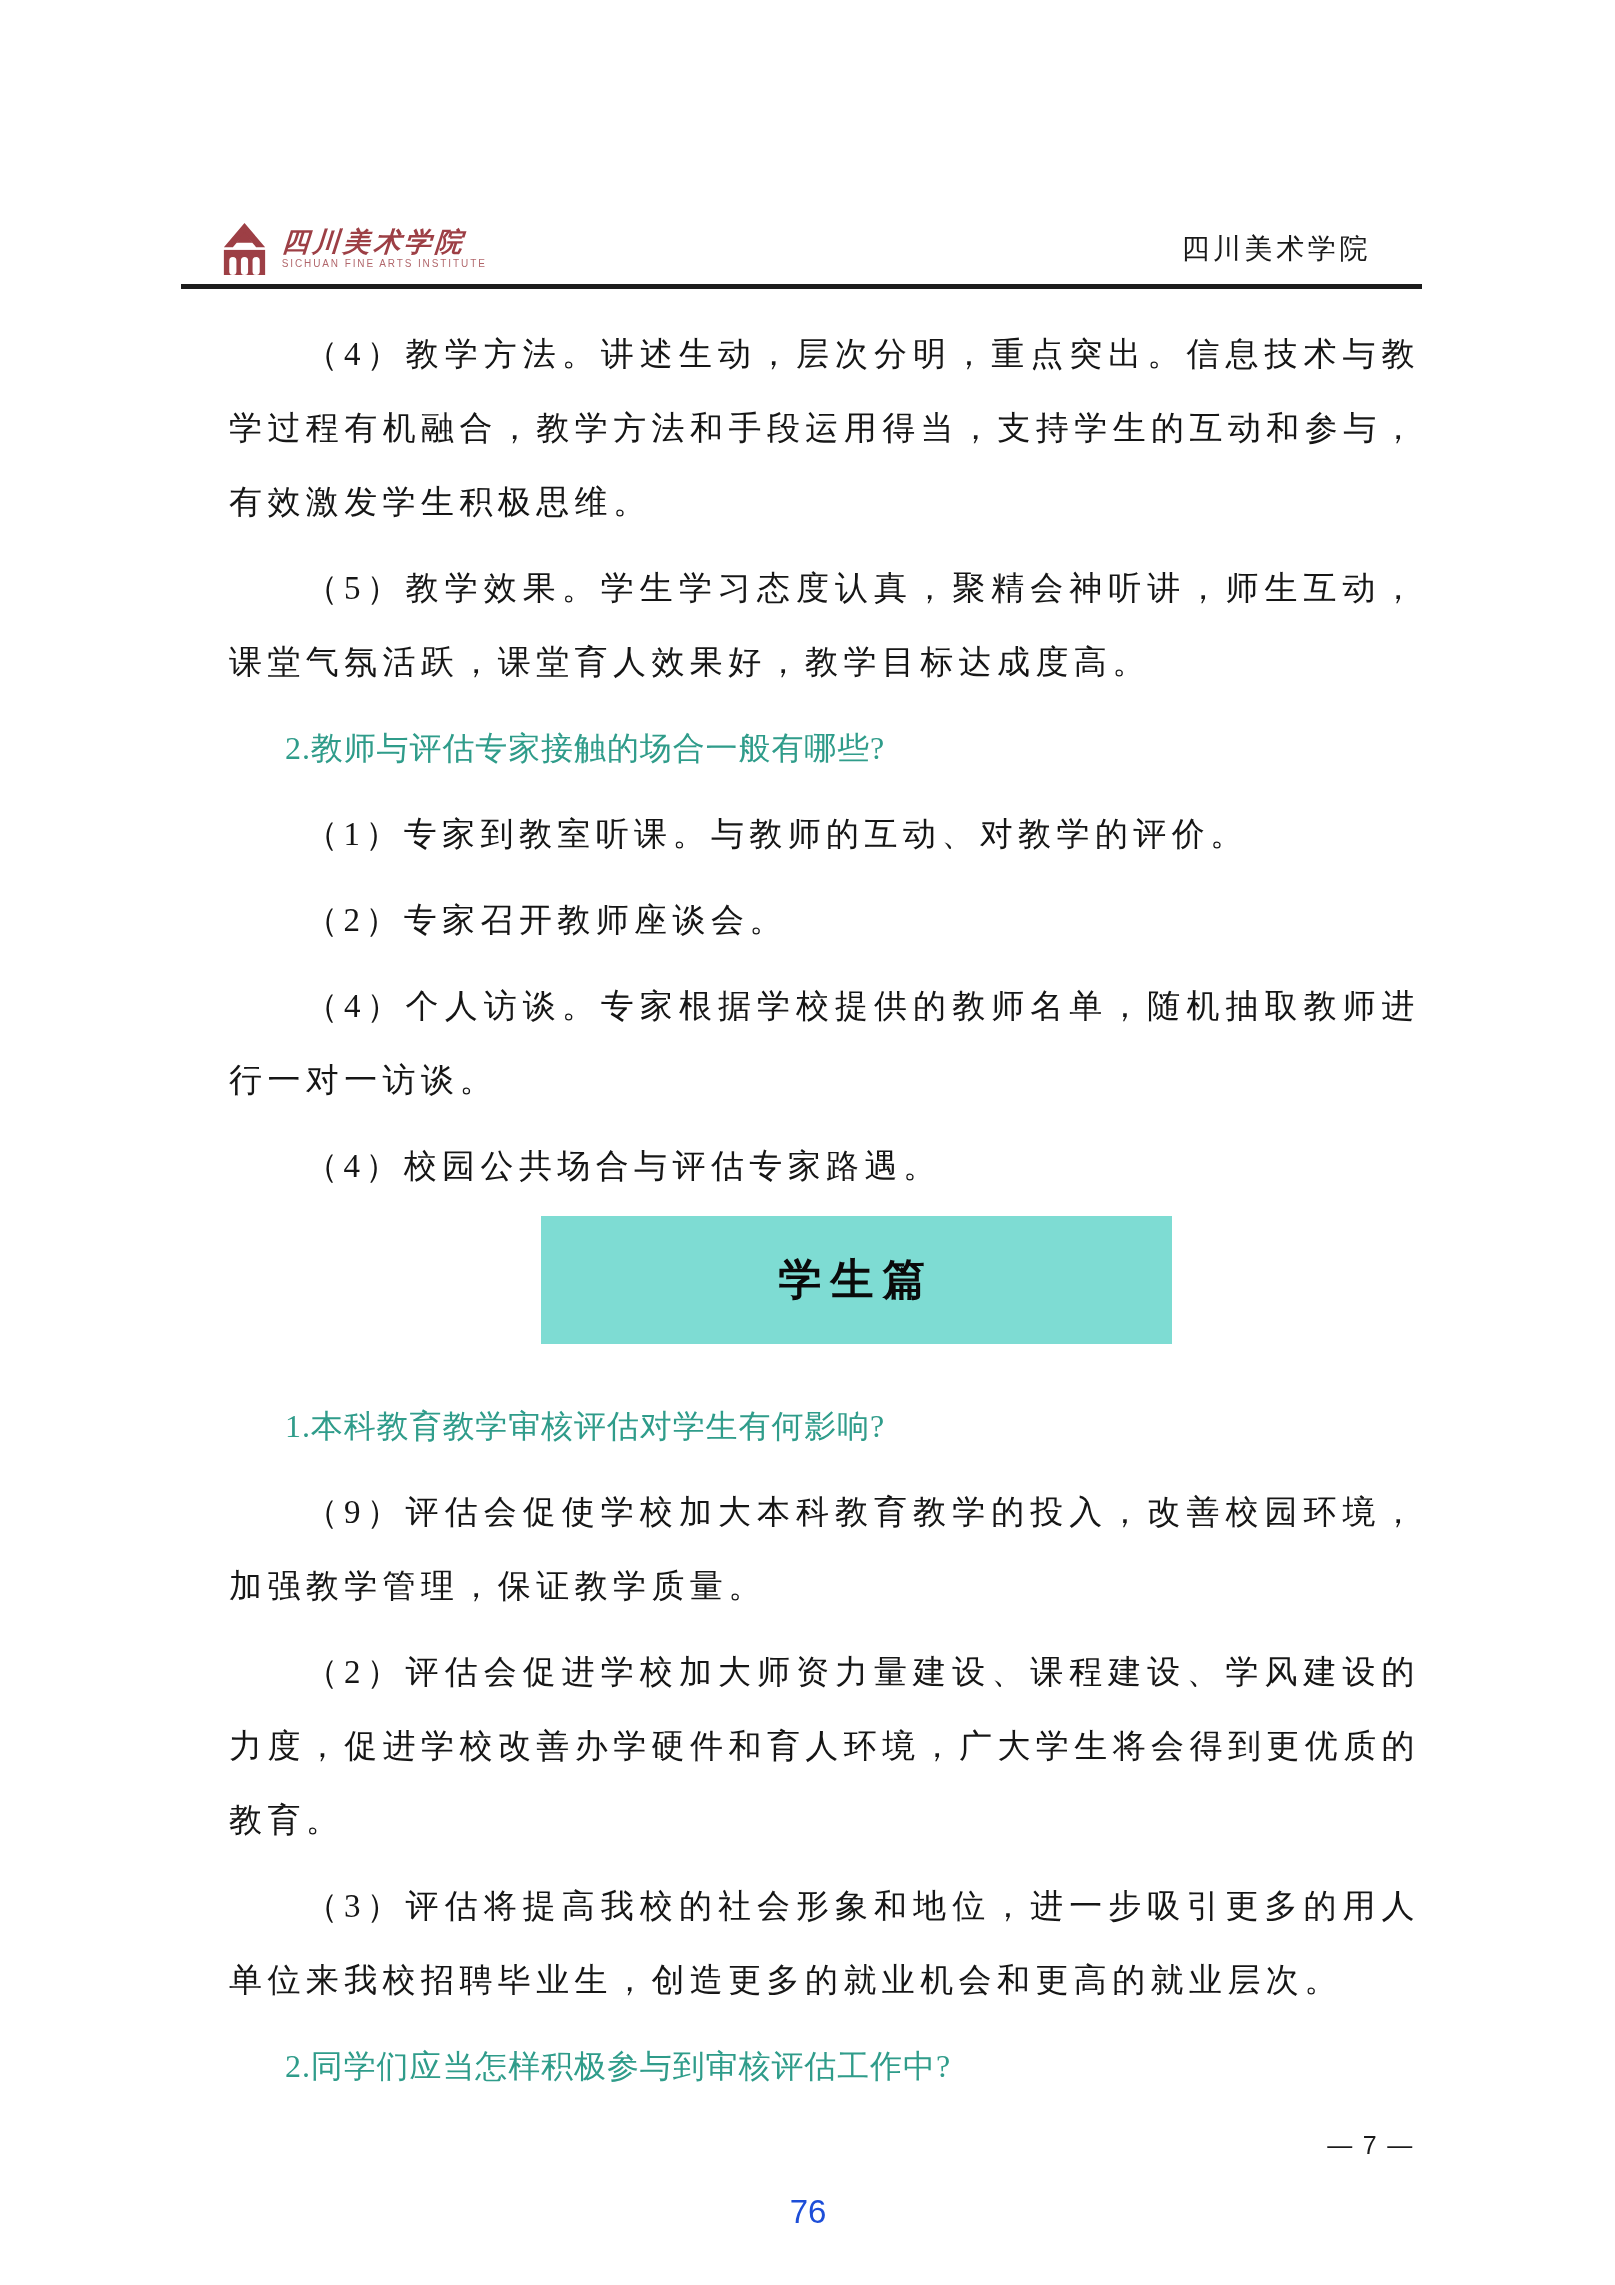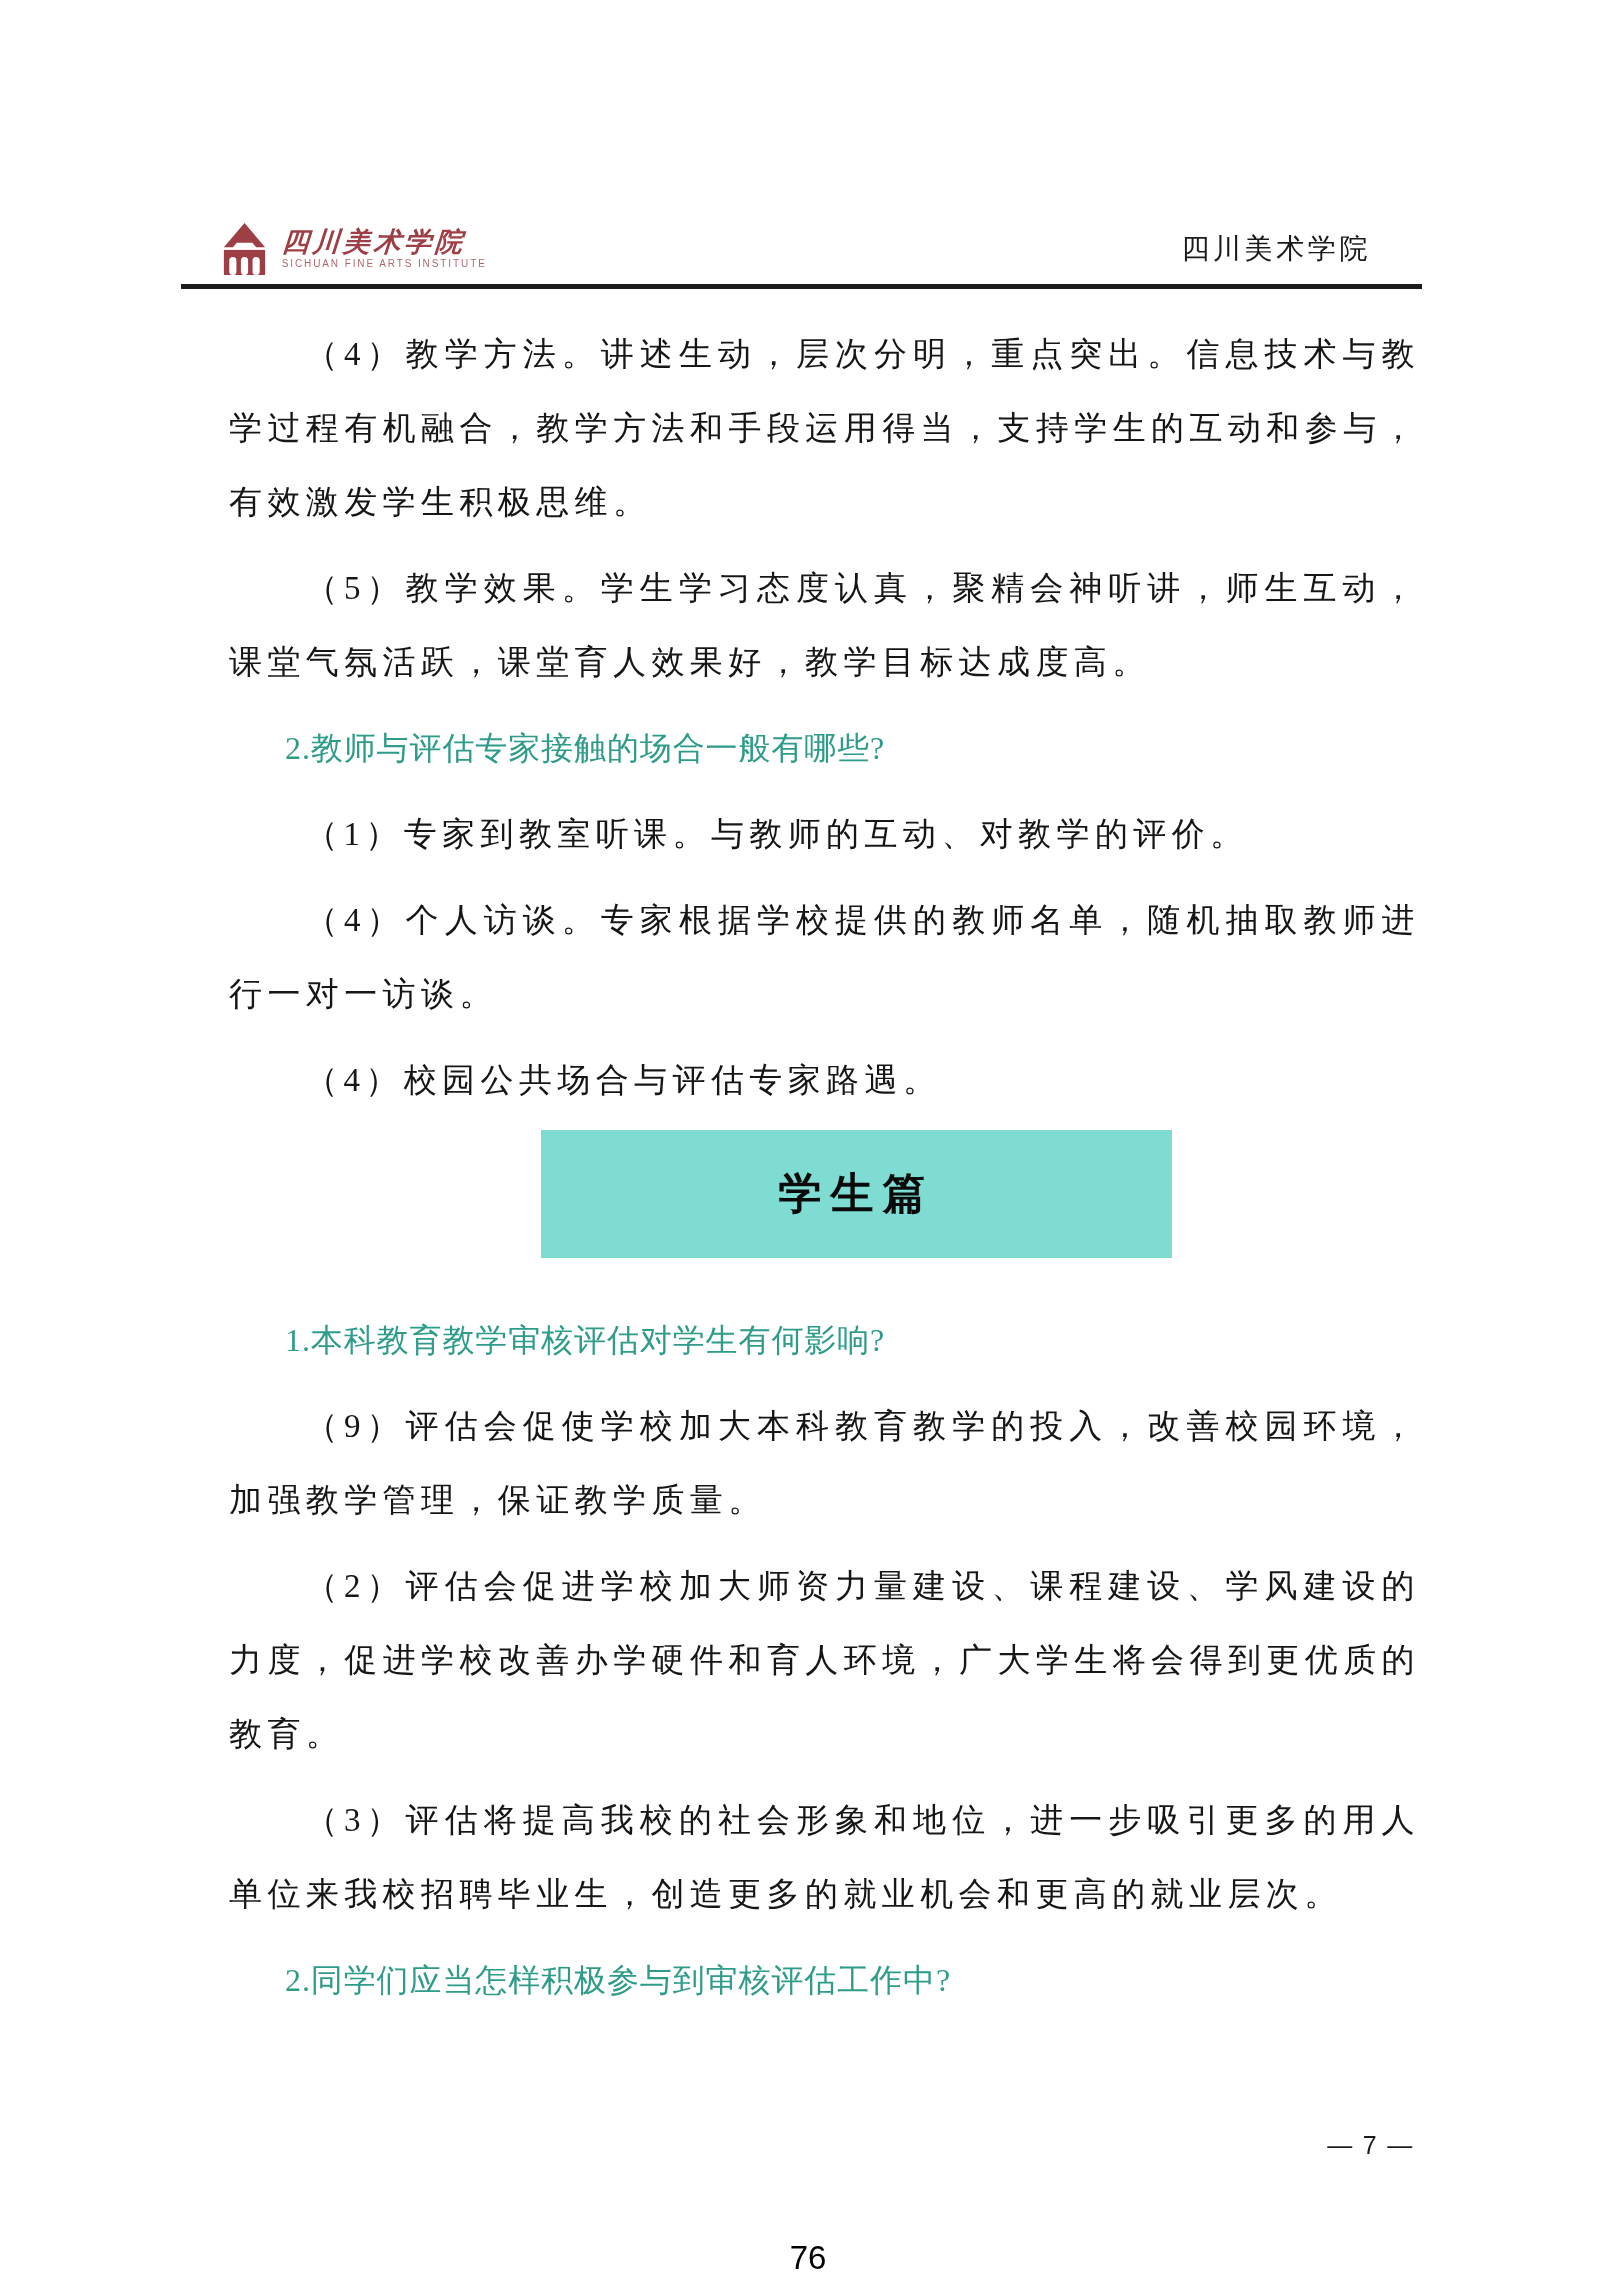--- a/index.html
+++ b/index.html
@@ -65,23 +65,22 @@
     text-indent:0;
   }
   
   .footer-section{
     position:absolute;top:2131px;right:202px;
     font-size:25px;letter-spacing:1.8px;color:#1a1a1a;
     font-family:"Liberation Sans",sans-serif;
   }
   .footer-page{
     position:absolute;top:2193px;left:0;width:100%;
-    text-align:center;font-size:33px;color:#000000;
+    text-align:center;font-size:33px;color:#1d4ed8;
     font-family:"Liberation Sans",sans-serif;
-    margin-top:46px;
   }
 </style>
 </head>
 <body>
 
 <div class="page" style="--teal: #2f9c8a; --banner: #7edcd3; --maroon: #9d3f45;">
 
   <header class="hdr">
     <div class="logo">
       <svg width="49" height="52" viewBox="0 0 54 58" aria-hidden="true">
@@ -104,20 +103,21 @@
     <div class="hdr-title">四川美术学院</div>
   </header>
 
   <div class="rule"></div>
 
   <main class="doc-body">
       <p class="para">（4）教学方法。讲述生动，层次分明，重点突出。信息技术与教学过程有机融合，教学方法和手段运用得当，支持学生的互动和参与，有效激发学生积极思维。</p>
       <p class="para">（5）教学效果。学生学习态度认真，聚精会神听讲，师生互动，课堂气氛活跃，课堂育人效果好，教学目标达成度高。</p>
       <p class="q-heading">2.教师与评估专家接触的场合一般有哪些?</p>
       <p class="para">（1）专家到教室听课。与教师的互动、对教学的评价。</p>
+      <p class="para">（2）专家召开教师座谈会。</p>
       <p class="para">（4）个人访谈。专家根据学校提供的教师名单，随机抽取教师进行一对一访谈。</p>
       <p class="para">（4）校园公共场合与评估专家路遇。</p>
       <div class="banner">
         <span>学生篇</span>
       </div>
       <p class="q-heading">1.本科教育教学审核评估对学生有何影响?</p>
       <p class="para">（9）评估会促使学校加大本科教育教学的投入，改善校园环境，加强教学管理，保证教学质量。</p>
       <p class="para">（2）评估会促进学校加大师资力量建设、课程建设、学风建设的力度，促进学校改善办学硬件和育人环境，广大学生将会得到更优质的教育。</p>
       <p class="para">（3）评估将提高我校的社会形象和地位，进一步吸引更多的用人单位来我校招聘毕业生，创造更多的就业机会和更高的就业层次。</p>
       <p class="q-heading">2.同学们应当怎样积极参与到审核评估工作中?</p>

